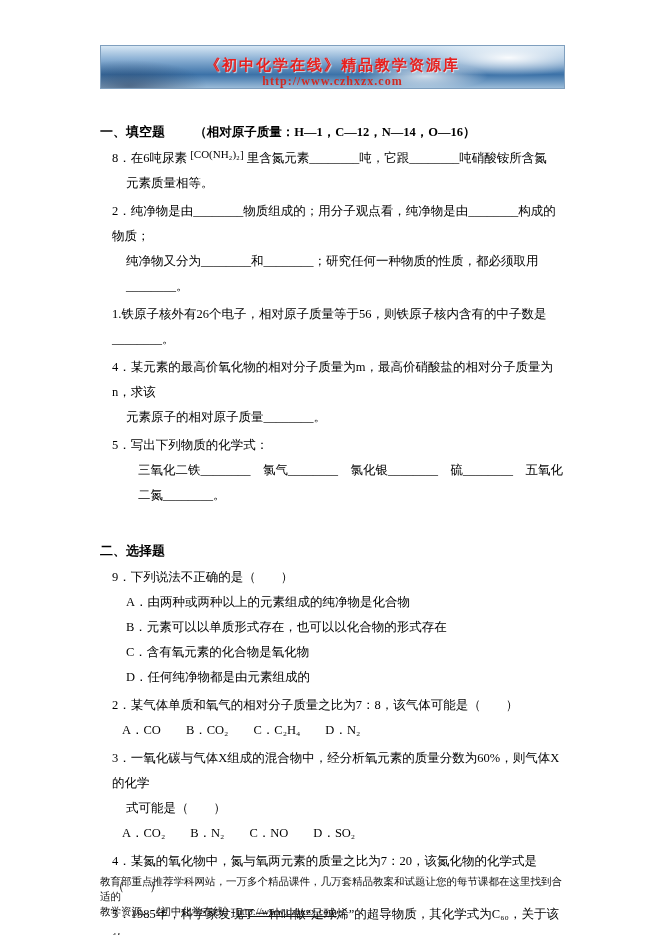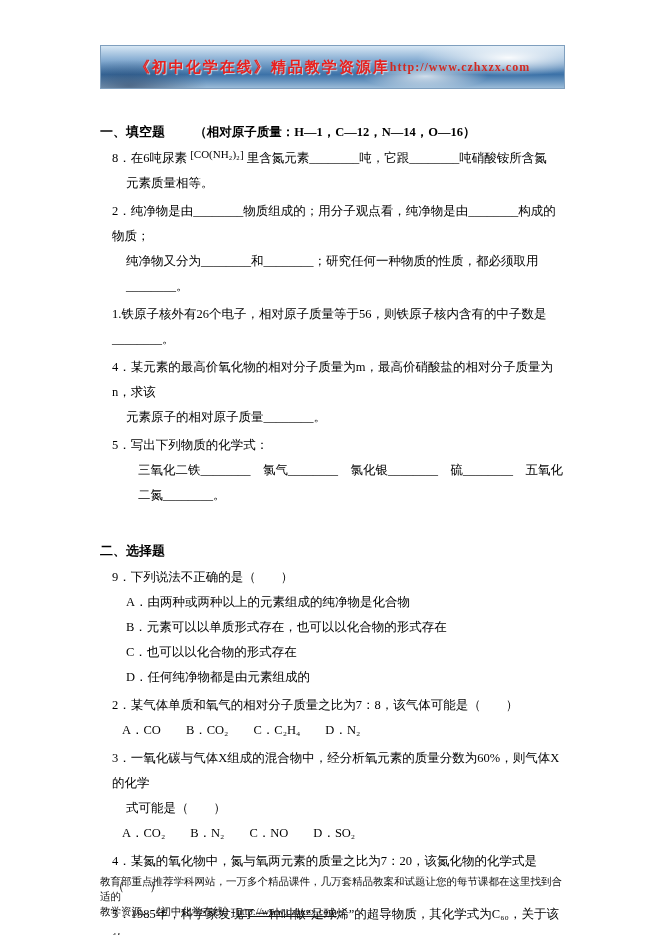--- a/index.html
+++ b/index.html
@@ -10,21 +10,21 @@
     background:#ffffff;
     font-family:"Liberation Serif", serif;
     color:#000000;
     padding:45px 96px 0 100px;
     overflow:hidden;
   }
   
   .banner {
     width:100%; height:44px;
     position:relative;
-    display:flex; align-items:center; justify-content:center;
+    display:flex; flex-direction:column; align-items:center; justify-content:flex-end;
     background:
       radial-gradient(ellipse 130px 26px at 88% 28%, rgba(255,255,255,0.95), rgba(255,255,255,0) 70%),
       radial-gradient(ellipse 90px 20px at 70% 72%, rgba(255,255,255,0.75), rgba(255,255,255,0) 70%),
       radial-gradient(ellipse 120px 40px at 6% 95%, rgba(30,50,80,0.55), rgba(30,50,80,0) 65%),
       linear-gradient(180deg,#d7e7f4 0%, #8fb3d6 30%, #3c72a8 68%, #9abbd8 100%);
     border:1px solid #7f9fbe;
   }
   .banner-title {
     color:#e8201e; font-weight:bold; font-size:15px; letter-spacing:2px;
     text-shadow:1px 1px 1px rgba(255,255,255,0.7);
@@ -93,21 +93,21 @@
   <div class="q">5．写出下列物质的化学式：</div>
   <div class="q items-line">三氧化二铁________　氯气________　氯化银________　硫________　五氧化二氮________。</div>
 
   <div class="sec-head">
     <span>二、选择题</span>
   </div>
 
   <div class="q">9．下列说法不正确的是（　　）</div>
   <div class="opt">A．由两种或两种以上的元素组成的纯净物是化合物</div>
   <div class="opt">B．元素可以以单质形式存在，也可以以化合物的形式存在</div>
-  <div class="opt">C．也可以以化合物的形式存在</div>
+  <div class="opt">C．含有氧元素的化合物是氧化物</div>
   <div class="opt">D．任何纯净物都是由元素组成的</div>
 
   <div class="q">2．某气体单质和氧气的相对分子质量之比为7：8，该气体可能是（　　）</div>
   <div class="opts-line">A．CO　　B．CO₂　　C．C₂H₄　　D．N₂</div>
 
   <div class="q">3．一氧化碳与气体X组成的混合物中，经分析氧元素的质量分数为60%，则气体X的化学</div>
   <div class="q cont">式可能是（　　）</div>
   <div class="opts-line">A．CO₂　　B．N₂　　C．NO　　D．SO₂</div>
 
   <div class="q">4．某氮的氧化物中，氮与氧两元素的质量之比为7：20，该氮化物的化学式是（　　）</div>

